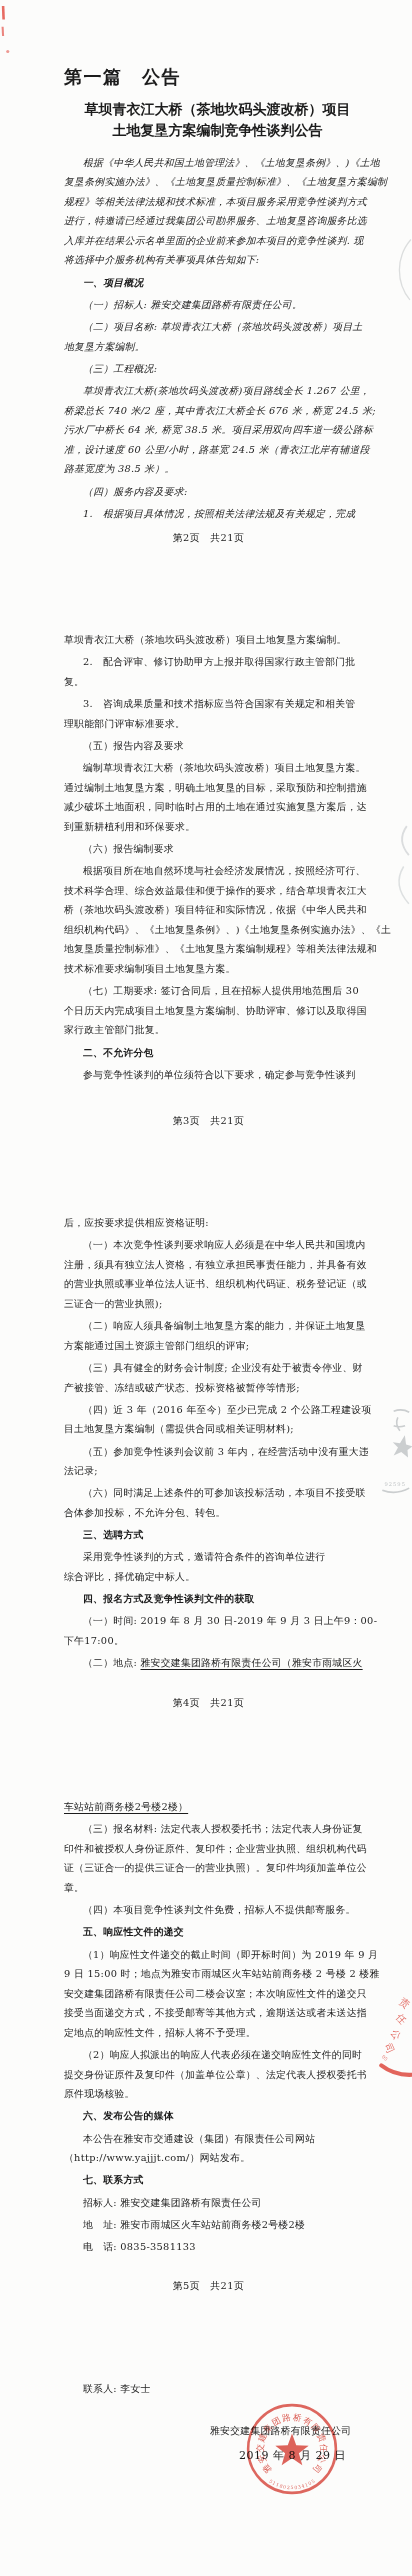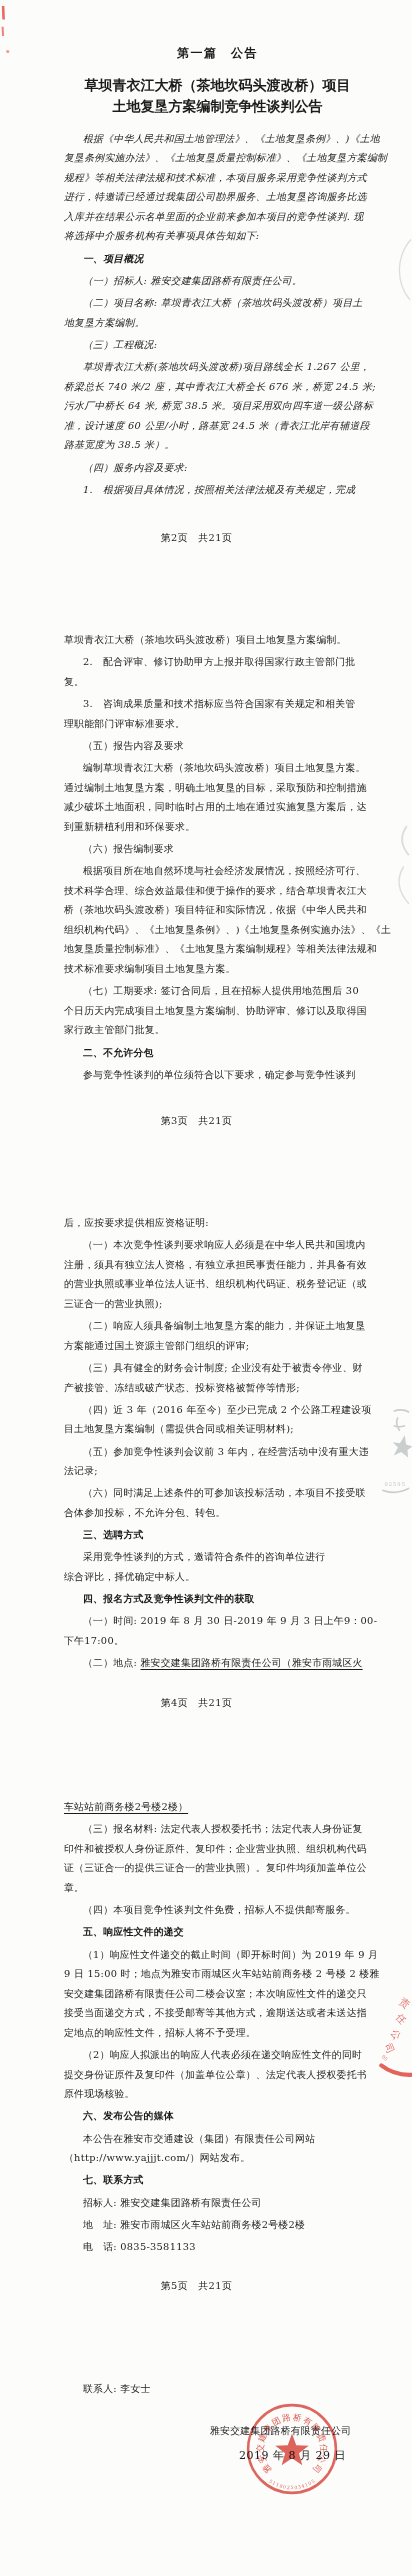--- a/index.html
+++ b/index.html
@@ -9,34 +9,34 @@
     width:412px;height:2913px;
     margin:0;
     background:#fcfcfb;
     font-family:"DejaVu Serif","Liberation Serif",serif;
     color:#1c1c1c;
     overflow:hidden;
   }
   .page{position:absolute;left:0;width:412px;background:transparent;}
   .content{padding-left:64px;padding-right:41px;}
   .part-title{
-    margin-top:44px;height:18.5px;line-height:18.5px;
-    text-align:center;font-size:12px;font-weight:700;letter-spacing:1.5px;
+    margin-top:68px;height:18.5px;line-height:18.5px;
+    text-align:left;font-size:18px;font-weight:700;letter-spacing:1.5px;
     white-space:nowrap;
   }
   .doc-title{margin-top:12px;text-align:center;font-weight:700;font-size:14px;}
   .doc-title div{height:21px;line-height:21px;white-space:nowrap;}
   .body{margin-top:12px;font-style:italic;}
   .ln{height:19.6px;line-height:19.6px;font-size:9.8px;white-space:nowrap;letter-spacing:0.3px;}
   .p{margin-top:2.6px;}
   .in{padding-left:19px;}
   .h{font-weight:700;}
   .u, .useg{text-decoration:underline;text-underline-offset:2.6px;}
   .footer{
-    position:absolute;top:532px;left:52px;width:289px;
+    position:absolute;top:532px;left:64px;width:289px;
     text-align:center;font-size:9.8px;letter-spacing:0.5px;white-space:nowrap;
   }
   .sig-company{position:absolute;left:210px;top:95px;font-size:9.8px;white-space:nowrap;letter-spacing:0.3px;}
   .sig-date{position:absolute;left:239px;top:118px;font-size:11px;white-space:nowrap;letter-spacing:0.5px;}
   .seal{position:absolute;left:244px;top:71px;mix-blend-mode:multiply;opacity:0.93;}
   .artifact{position:absolute;pointer-events:none;}
   svg text{font-family:"DejaVu Serif","Liberation Serif",serif;}
 </style>
 </head>
 <body>

